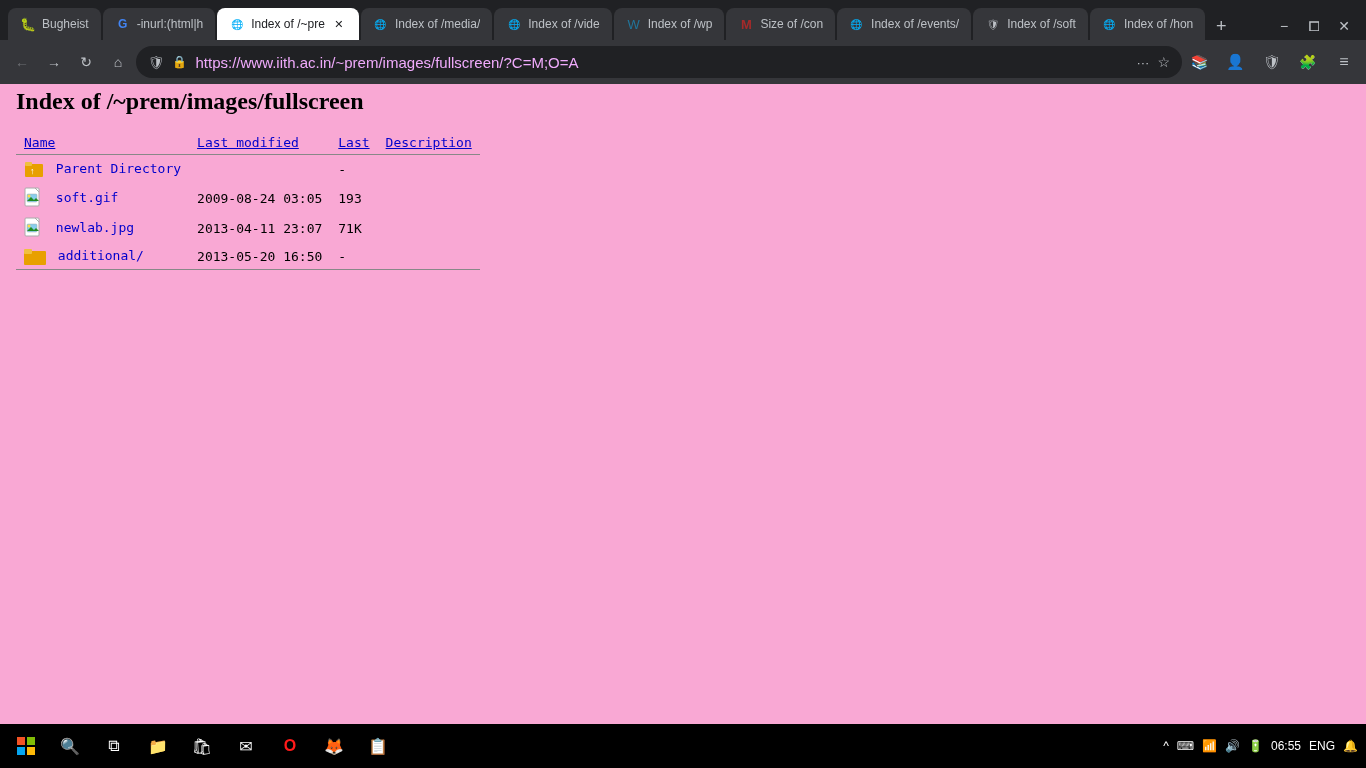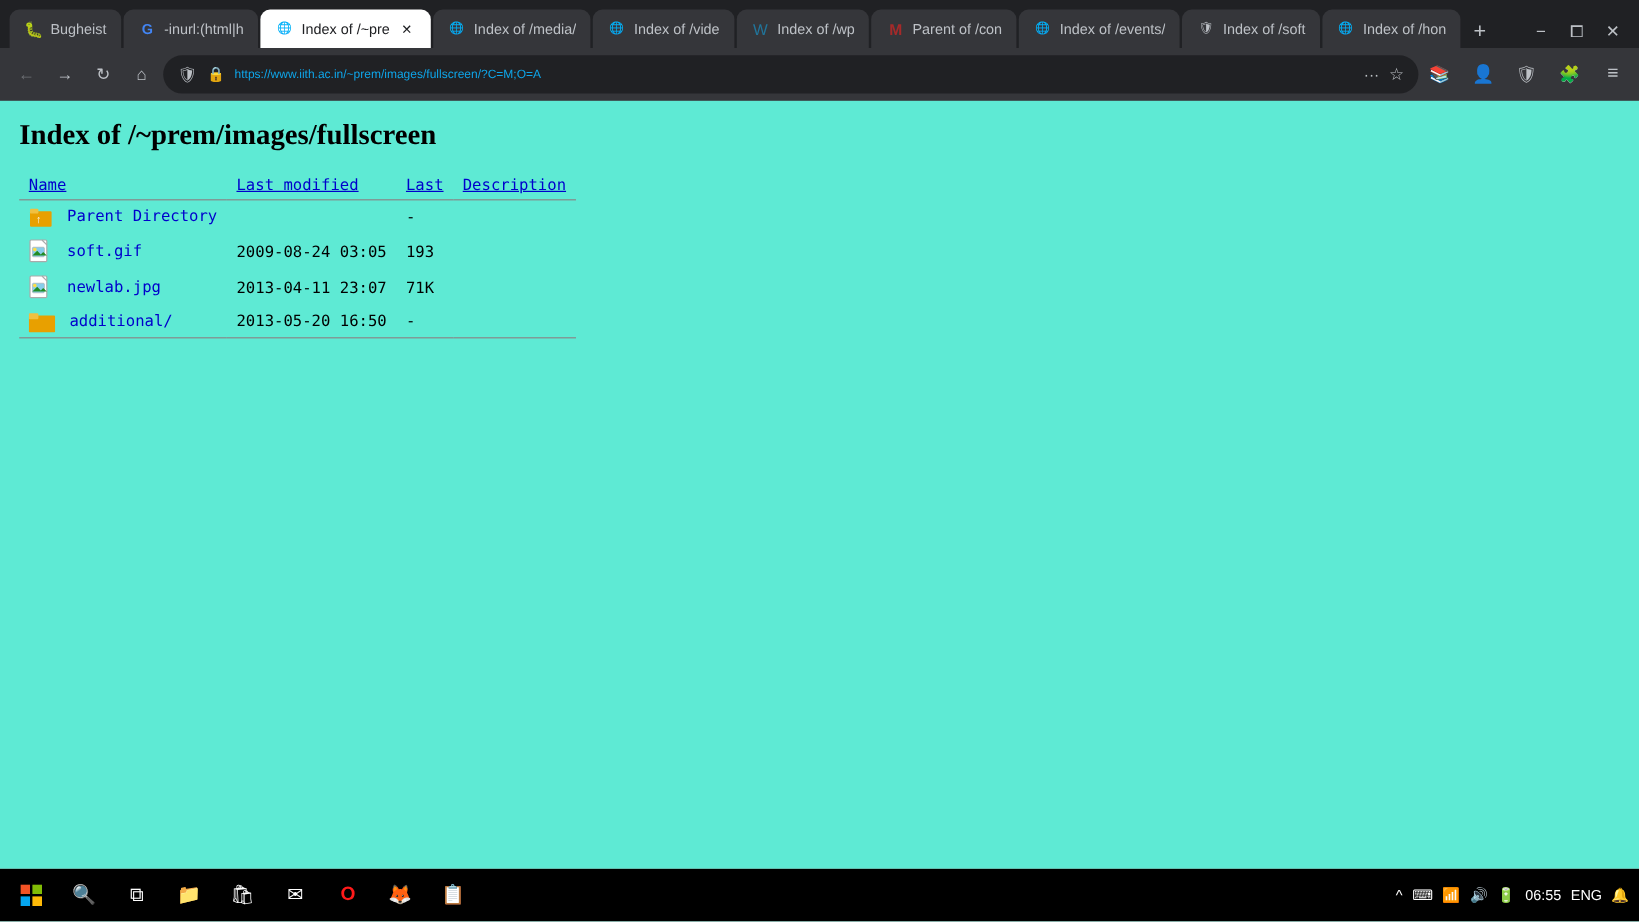--- a/index.html
+++ b/index.html
@@ -15,26 +15,26 @@
     .tab-favicon { width: 16px; height: 16px; flex-shrink: 0; display: flex; align-items: center; justify-content: center; font-size: 11px; }
     .tab-title { overflow: hidden; text-overflow: ellipsis; white-space: nowrap; flex: 1; font-size: 12px; }
     .tab-close { width: 16px; height: 16px; border-radius: 50%; display: flex; align-items: center; justify-content: center; font-size: 11px; flex-shrink: 0; cursor: pointer; }
     .tab-new { width: 28px; height: 28px; display: flex; align-items: center; justify-content: center; color: #bdc1c6; font-size: 18px; cursor: pointer; border-radius: 50%; flex-shrink: 0; }
 
     
     .toolbar { display: flex; align-items: center; padding: 6px 8px; gap: 4px; background: #35363a; height: 44px; }
     .nav-btn { width: 28px; height: 28px; border-radius: 50%; display: flex; align-items: center; justify-content: center; color: #bdc1c6; font-size: 14px; cursor: pointer; flex-shrink: 0; }
     .nav-btn.disabled { opacity: 0.4; cursor: default; }
     .address-bar-container { flex: 1; display: flex; align-items: center; background: #202124; border-radius: 20px; padding: 4px 12px; gap: 8px; height: 32px; }
-    .address-text { flex: 1; color: #0ea5e9; font-size: 10px; }
+    .address-text { flex: 1; color: #f0abfc; font-size: 15px; }
     .toolbar-right { display: flex; align-items: center; gap: 8px; color: #bdc1c6; font-size: 16px; }
     .toolbar-right-btn { width: 28px; height: 28px; border-radius: 50%; display: flex; align-items: center; justify-content: center; cursor: pointer; }
 
     
-    .page-content { flex: 1; background: #5eead4; padding: 16px 16px; overflow: auto; }
+    .page-content { flex: 1; background: #f9a8d4; padding: 4px 16px; overflow: auto; }
 
     .page-title { font-size: 24px; font-weight: bold; color: #000; margin-bottom: 16px; font-family: 'Times New Roman', serif; }
 
     .file-table { border-collapse: collapse; font-family: monospace; font-size: 13px; }
     .file-table th { text-align: left; padding: 4px 8px; font-weight: normal; }
     .file-table th a { color: #0000cc; text-decoration: underline; cursor: pointer; }
     .file-table td { padding: 4px 8px; vertical-align: middle; white-space: nowrap; }
     .header-row { border-bottom: none; margin-left: 16px; }
     .header-row th { border-bottom: 1px solid #888; padding-bottom: 4px; }
 
@@ -79,21 +79,21 @@
     <div class="tab">
       <span class="tab-favicon" style="font-size:10px;">🌐</span>
       <span class="tab-title">Index of /vide</span>
     </div>
     <div class="tab">
       <span class="tab-favicon favicon-wp">W</span>
       <span class="tab-title">Index of /wp</span>
     </div>
     <div class="tab">
       <span class="tab-favicon favicon-m">M</span>
-      <span class="tab-title">Parent of /con</span>
+      <span class="tab-title">Size of /con</span>
     </div>
     <div class="tab">
       <span class="tab-favicon" style="font-size:10px;">🌐</span>
       <span class="tab-title">Index of /events/</span>
     </div>
     <div class="tab">
       <span class="tab-favicon" style="font-size:10px;">🛡</span>
       <span class="tab-title">Index of /soft</span>
     </div>
     <div class="tab">

